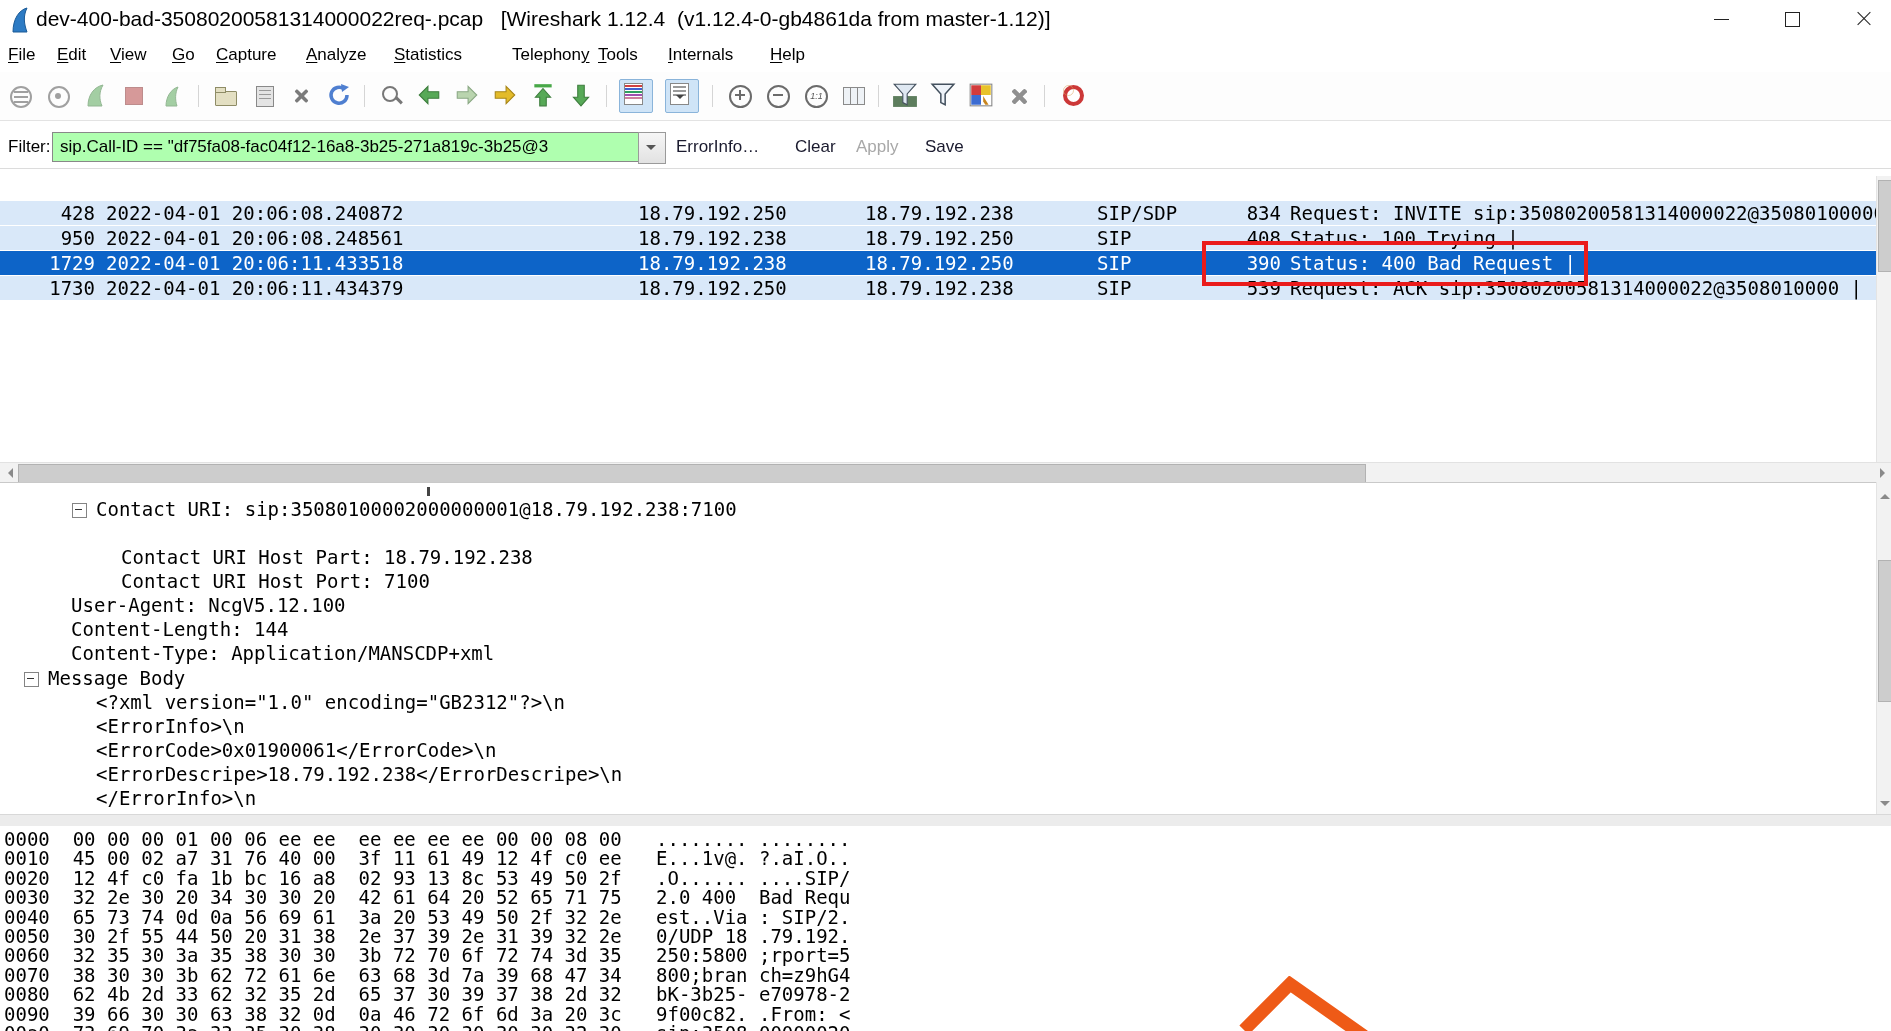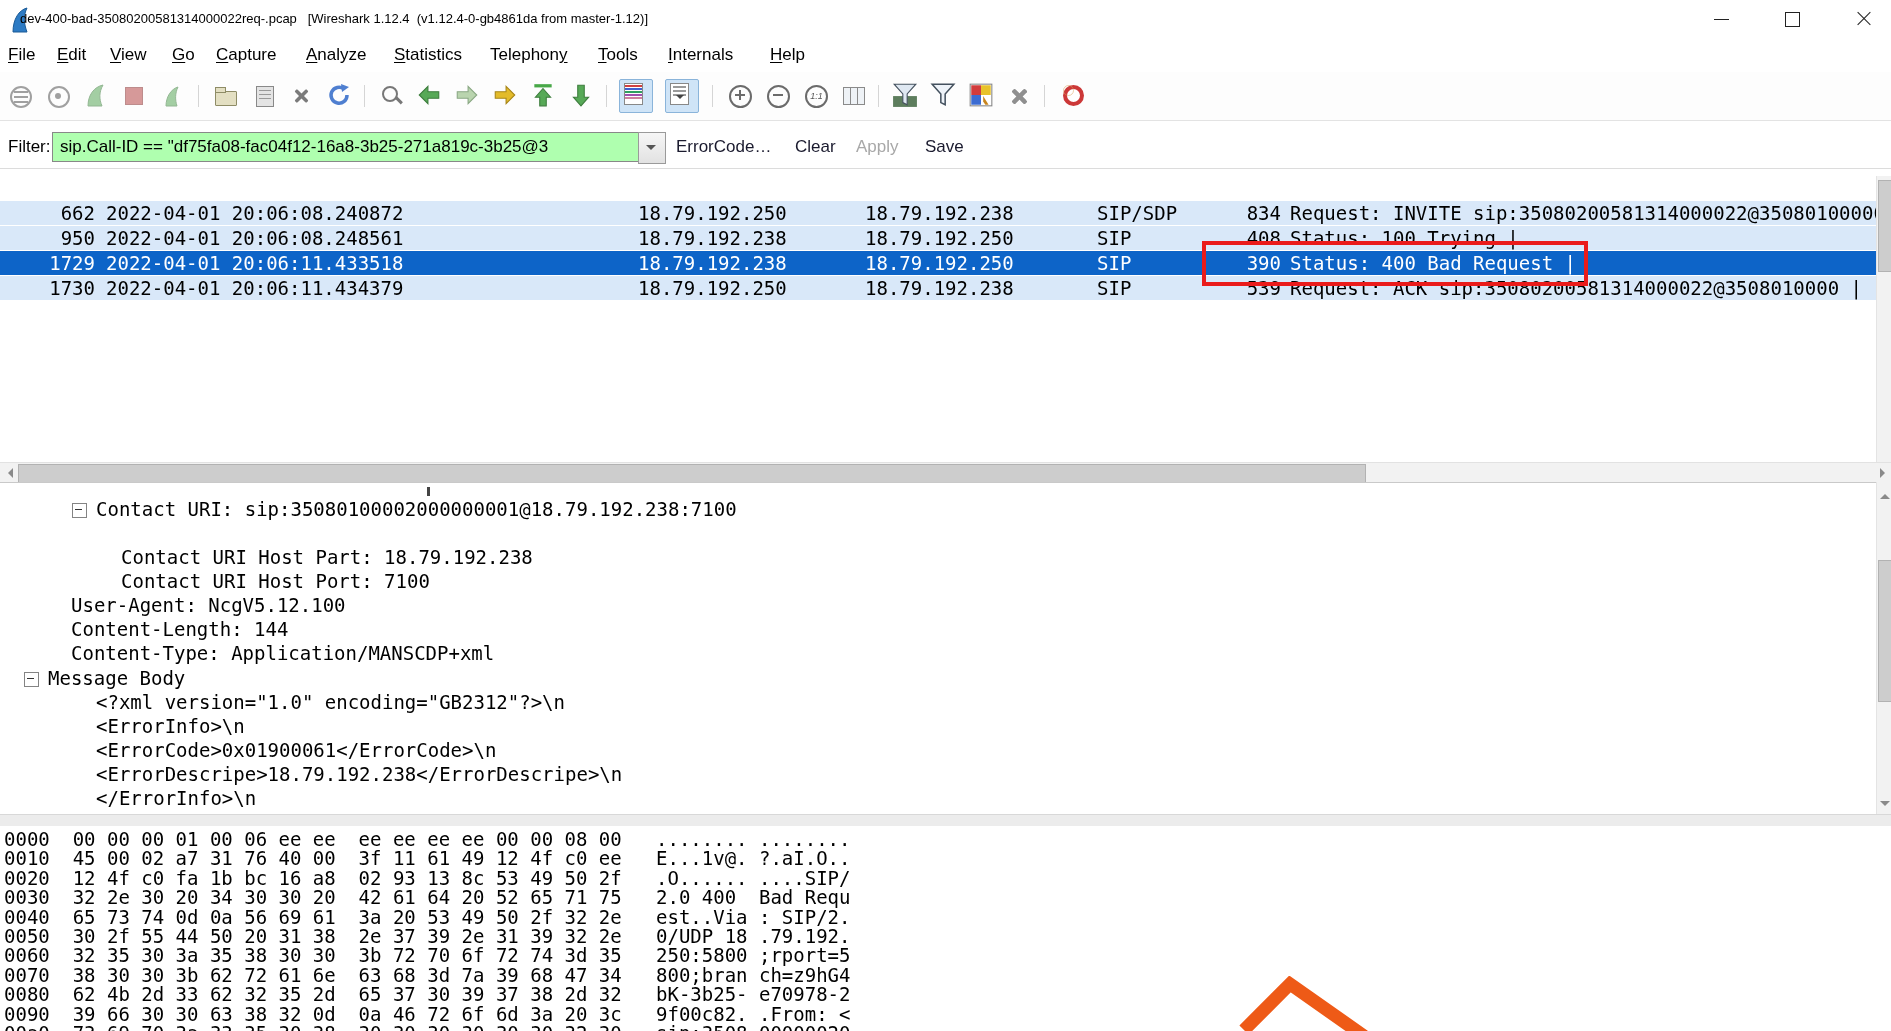--- a/index.html
+++ b/index.html
@@ -2,21 +2,21 @@
 <html><head>
 <meta charset="utf-8">
 <style>
   html,body{margin:0;padding:0;background:#fff;}
   #win{position:relative;width:1891px;height:1031px;background:#fff;overflow:hidden;
        font-family:"Liberation Sans",sans-serif;color:#000;}
   .abs{position:absolute;}
   .mono{font-family:"DejaVu Sans Mono",monospace;}
   
   .titlebar{left:0;top:0;width:1891px;height:38px;background:#fff;border-bottom:1px solid #f0f0f0;}
-  .title-text{left:20px;top:0;height:38px;line-height:38px;font-size:13px;white-space:pre;}
+  .title-text{left:36px;top:0;height:38px;line-height:38px;font-size:21px;white-space:pre;}
   .winbtn{top:0;width:46px;height:38px;}
   .glyph-min{left:14px;top:19px;width:15px;height:0;border-top:1.6px solid #222;}
   .glyph-max{left:15px;top:12px;width:13px;height:13px;border:1.5px solid #222;}
   .glyph-close-a,.glyph-close-b{left:14px;top:18px;width:18px;height:0;border-top:1.6px solid #222;}
   .glyph-close-a{transform:rotate(45deg);} .glyph-close-b{transform:rotate(-45deg);}
   
   .menubar{left:0;top:38px;width:1891px;height:34px;background:#fff;border-bottom:1px solid #f2f2f2;}
   .mitem{top:0;height:34px;line-height:34px;font-size:17px;white-space:pre;}
   .mitem u{text-underline-offset:2px;}
   
@@ -121,21 +121,21 @@
   </div>
 
   <div class="abs menubar">
     <span class="abs mitem" style="left:8px"><span></span><u>F</u><span>ile</span></span>
     <span class="abs mitem" style="left:57px"><span></span><u>E</u><span>dit</span></span>
     <span class="abs mitem" style="left:110px"><span></span><u>V</u><span>iew</span></span>
     <span class="abs mitem" style="left:172px"><span></span><u>G</u><span>o</span></span>
     <span class="abs mitem" style="left:216px"><span></span><u>C</u><span>apture</span></span>
     <span class="abs mitem" style="left:306px"><span></span><u>A</u><span>nalyze</span></span>
     <span class="abs mitem" style="left:394px"><span></span><u>S</u><span>tatistics</span></span>
-    <span class="abs mitem" style="left:490px"><span>Telephon</span><u>y</u><span></span></span>
+    <span class="abs mitem" style="left:512px"><span>Telephon</span><u>y</u><span></span></span>
     <span class="abs mitem" style="left:598px"><span></span><u>T</u><span>ools</span></span>
     <span class="abs mitem" style="left:668px"><span></span><u>I</u><span>nternals</span></span>
     <span class="abs mitem" style="left:770px"><span></span><u>H</u><span>elp</span></span>
   </div>
 
   <div class="abs toolbar">
     <div class="abs tbi dim" style="left:6px">
         <i class="abs circ circ-lines">
           <i></i>
           <i></i>
@@ -270,29 +270,29 @@
     <div class="abs tbi" style="left:1060px">
         <i class="abs ring-o"></i>
         <i class="abs ring-i" style="left:3px;top:3px;opacity:.5;"></i>
       </div>
   </div>
 
   <div class="abs filterbar">
     <span class="abs filter-label">Filter:</span>
     <div class="abs filter-input mono" style="font-family:'Liberation Sans',sans-serif;">sip.Call-ID == "df75fa08-fac04f12-16a8-3b25-271a819c-3b25@3</div>
     <div class="abs filter-drop"></div>
-    <span class="abs fbtn" style="left:676px">ErrorCode…</span>
+    <span class="abs fbtn" style="left:676px">ErrorInfo…</span>
     <span class="abs fbtn" style="left:795px">Clear</span>
     <span class="abs fbtn disabled" style="left:856px">Apply</span>
     <span class="abs fbtn" style="left:925px">Save</span>
   </div>
 
 
   <div class="abs prow" style="top:201px">
-    <span class="abs pc num" style="left:0;width:95px">662</span>
+    <span class="abs pc num" style="left:0;width:95px">428</span>
     <span class="abs pc" style="left:106px">2022-04-01 20:06:08.240872</span>
     <span class="abs pc" style="left:638px">18.79.192.250</span>
     <span class="abs pc" style="left:865px">18.79.192.238</span>
     <span class="abs pc" style="left:1097px">SIP/SDP</span>
     <span class="abs pc num" style="left:1205px;width:76px">834</span>
     <span class="abs pc" style="left:1290px;width:601px">Request: INVITE sip:35080200581314000022@35080100000</span>
   </div>
   <div class="abs prow" style="top:226px">
     <span class="abs pc num" style="left:0;width:95px">950</span>
     <span class="abs pc" style="left:106px">2022-04-01 20:06:08.248561</span>

